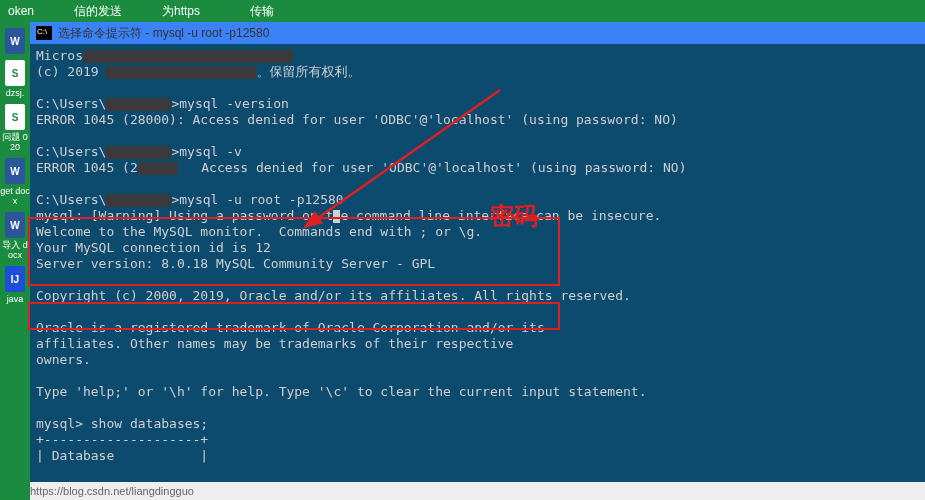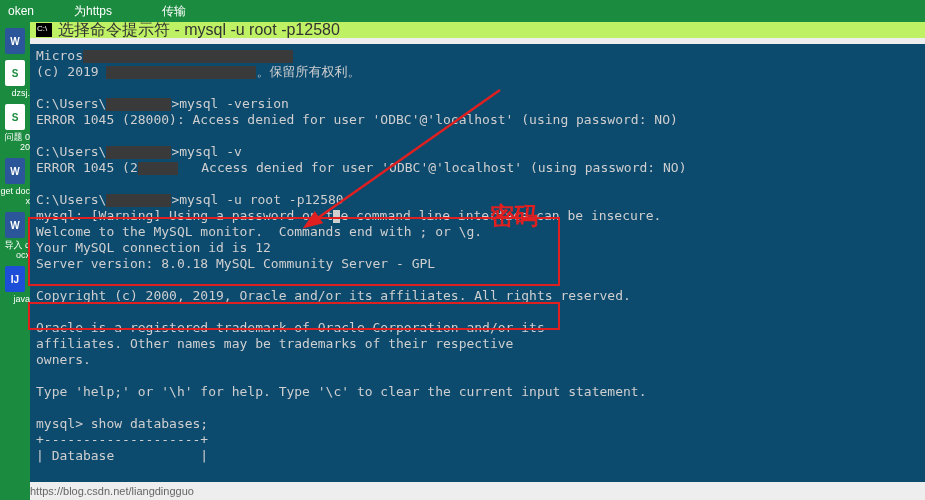--- a/index.html
+++ b/index.html
@@ -4,39 +4,40 @@
 <style>
   html,body{margin:0;padding:0;width:925px;height:500px;overflow:hidden;font-family:"Microsoft YaHei",Arial,sans-serif;background:#eee}
   .top-toolbar{background:#1b8c3f;height:22px;display:flex;align-items:center;color:#fff;font-size:12px;padding-left:4px}
   .tab-space{width:10px}
   .tab{padding:0 20px;line-height:22px}
   .tab.first{padding-left:4px}
   .left-col{position:absolute;top:22px;left:0;width:30px;height:478px;background:#1b8c3f}
   .file-ico{width:20px;height:26px;margin:6px auto;border-radius:2px;background:#fff;position:relative;display:flex;align-items:center;justify-content:center;font-size:10px;color:#1b8c3f;font-weight:bold}
   .file-ico.blue{background:#2b579a;color:#fff}
   .file-ico.idea{background:#1d4ed8;color:#fff}
-  .file-lbl{color:#fff;font-size:9px;text-align:right;margin-top:-4px;margin-bottom:2px;word-break:break-all;line-height:10px}
-  .win-title{position:absolute;top:22px;left:30px;right:0;height:16px;background:#bef264;display:flex;align-items:center;font-size:16px;color:#333}
+  .file-lbl{color:#fff;font-size:9px;text-align:center;margin-top:-4px;margin-bottom:2px;word-break:break-all;line-height:10px}
+  .win-title{position:absolute;top:22px;left:30px;right:0;height:22px;background:#3b82f6;display:flex;align-items:center;font-size:12px;color:#333}
   .win-ico{width:16px;height:14px;background:#000;margin:0 6px;display:inline-block;position:relative}
   .win-ico:after{content:"C:\\";color:#fff;font-size:8px;position:absolute;top:1px;left:1px}
   .term{position:absolute;top:44px;left:30px;right:0;bottom:18px;background:#0c4a6e;color:#cfcfcf;font-family:"NSimSun","SimSun","Consolas",monospace;font-size:13px;line-height:16px;padding:4px 6px;white-space:pre;overflow:hidden}
   .cursor{display:inline-block;width:7px;height:13px;background:#cfcfcf;vertical-align:text-bottom}
   .blk{display:inline-block;background:#3a3a3a;vertical-align:text-bottom}
   .red-box{position:absolute;border:2px solid #e02020;pointer-events:none}
   #rb1{top:217px;left:28px;width:528px;height:65px}
   #rb2{top:302px;left:28px;width:528px;height:24px}
   .red-label{position:absolute;color:#e02020;font-size:24px;font-weight:600;left:490px;top:200px;pointer-events:none}
   .arrow{position:absolute;pointer-events:none}
   .watermark{position:absolute;bottom:0;right:6px;height:18px;line-height:18px;font-size:11px;color:#666;background:#eee;left:30px;}
 </style>
 </head>
 <body>
 
 <div class="top-toolbar">
   <span class="tab first">oken</span>
+  <span class="tab">信的发送</span>
   <span class="tab">为https</span>
   <span class="tab-space"></span>
   <span class="tab">传输</span>
 </div>
 
 <div class="left-col">
   <div class="file-ico blue">W</div>
   <div class="file-ico">S</div>
   <div class="file-lbl">dzsj.</div>
   <div class="file-ico">S</div>

